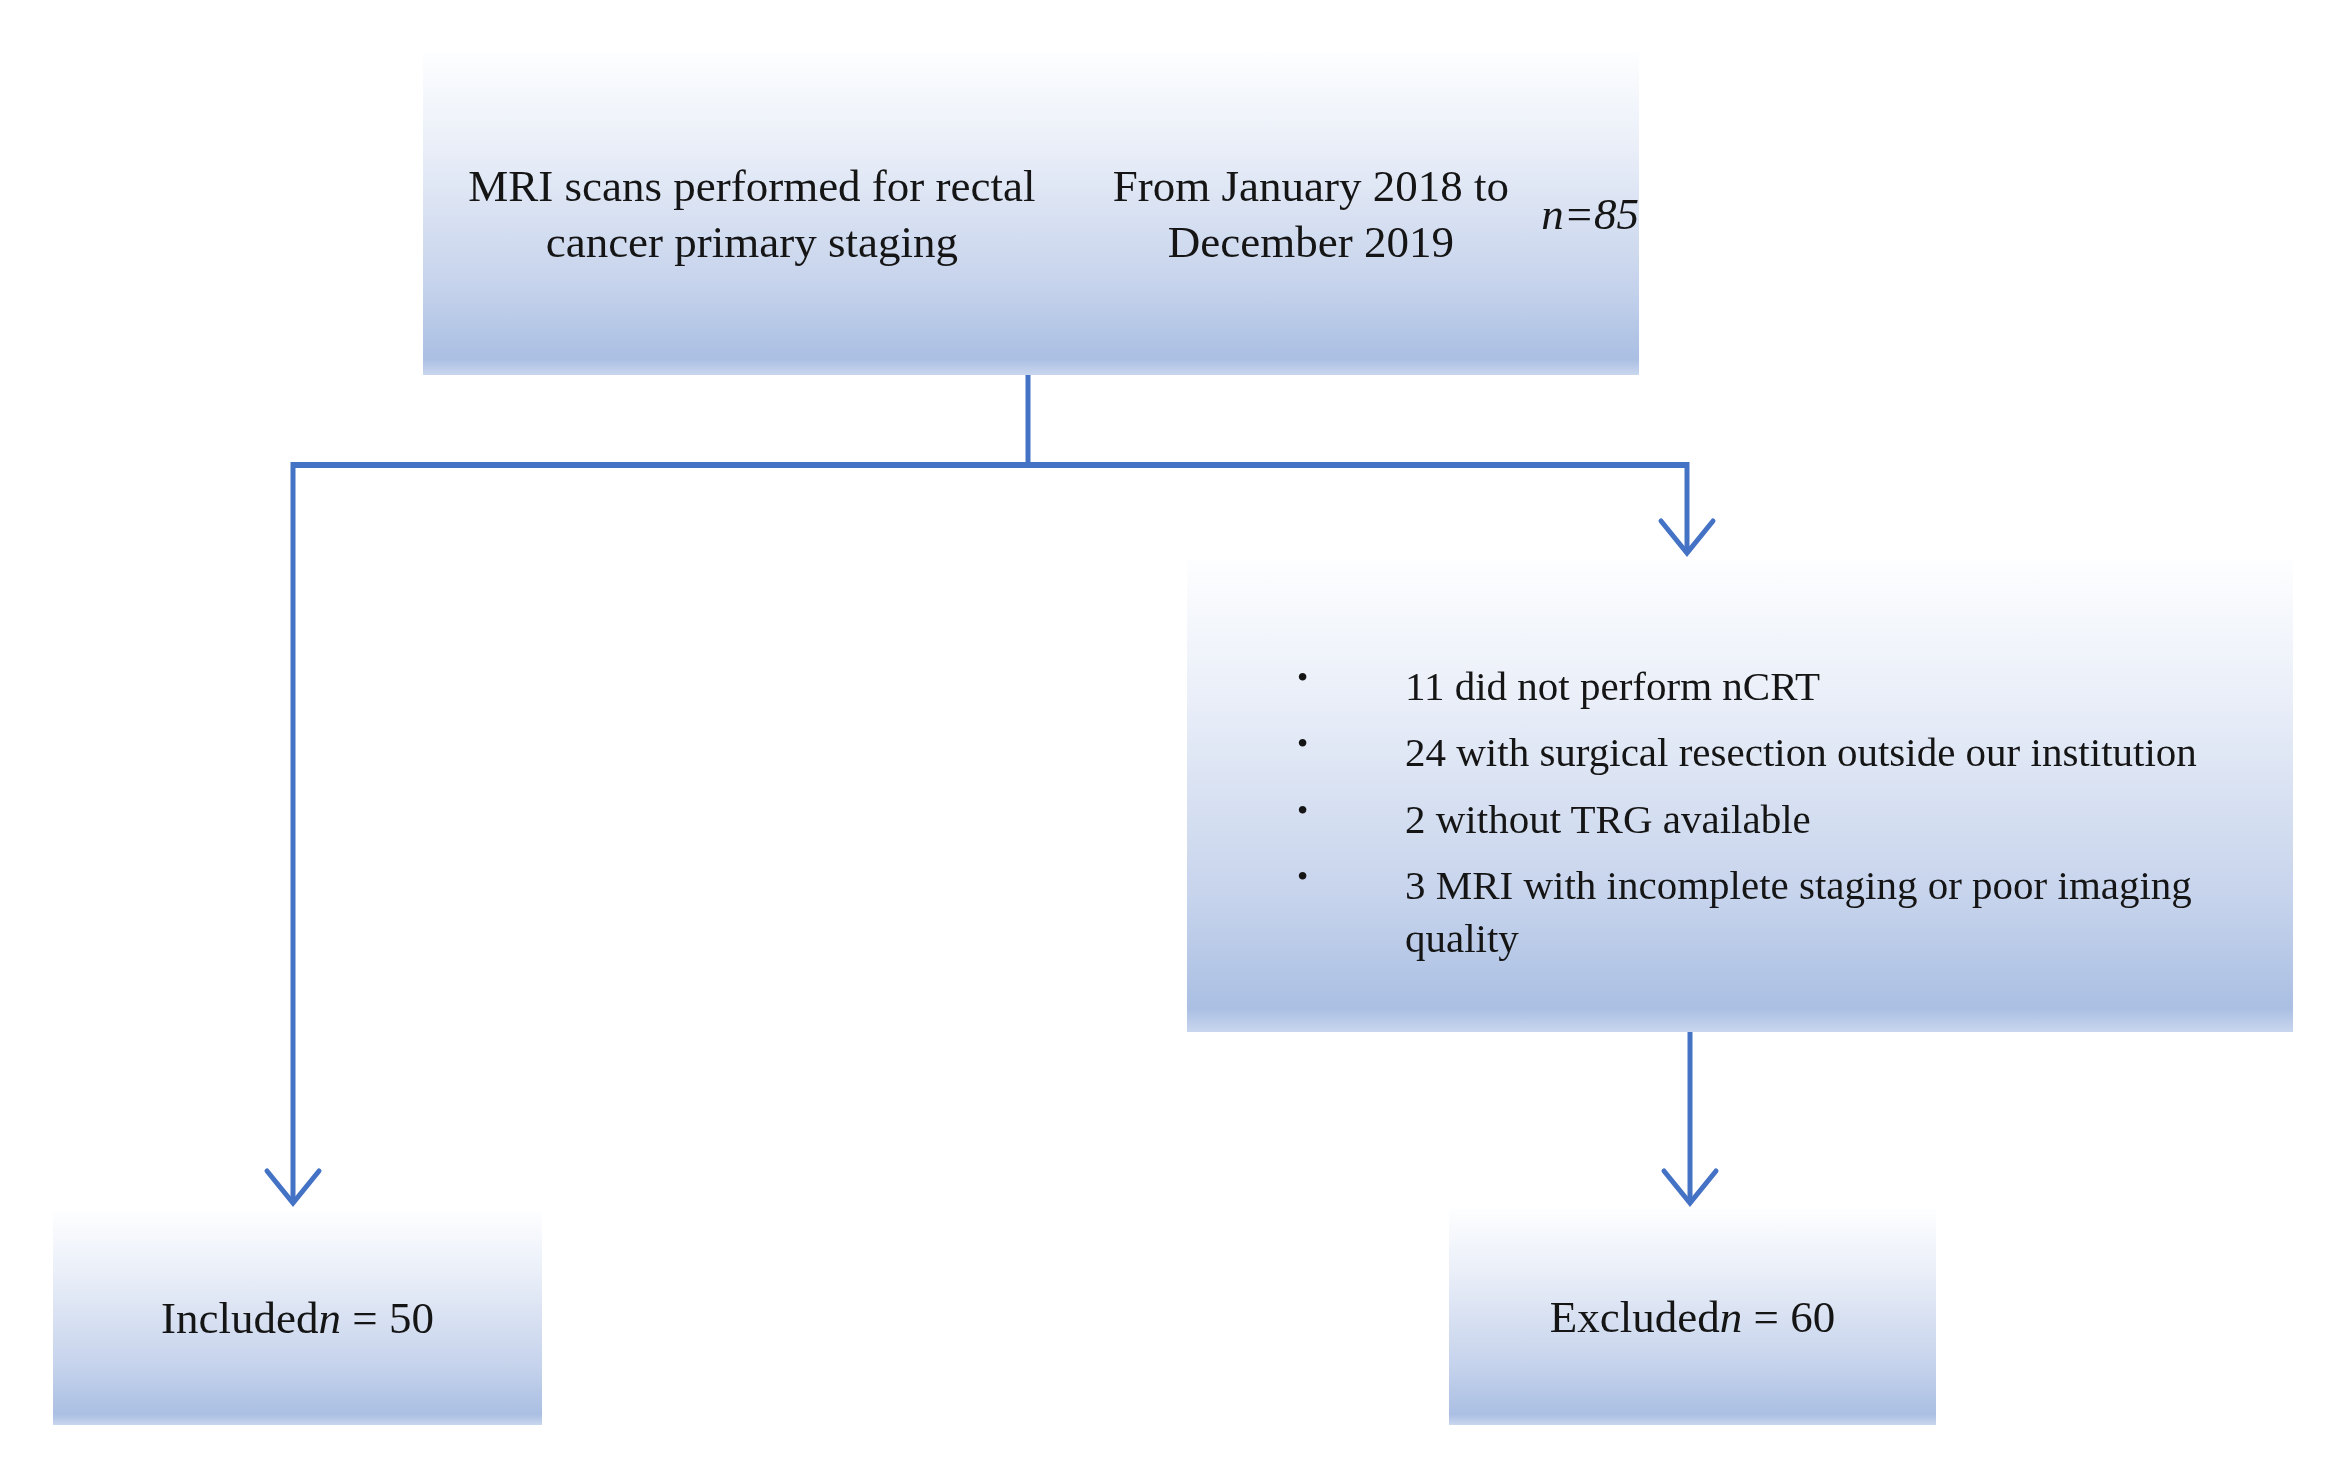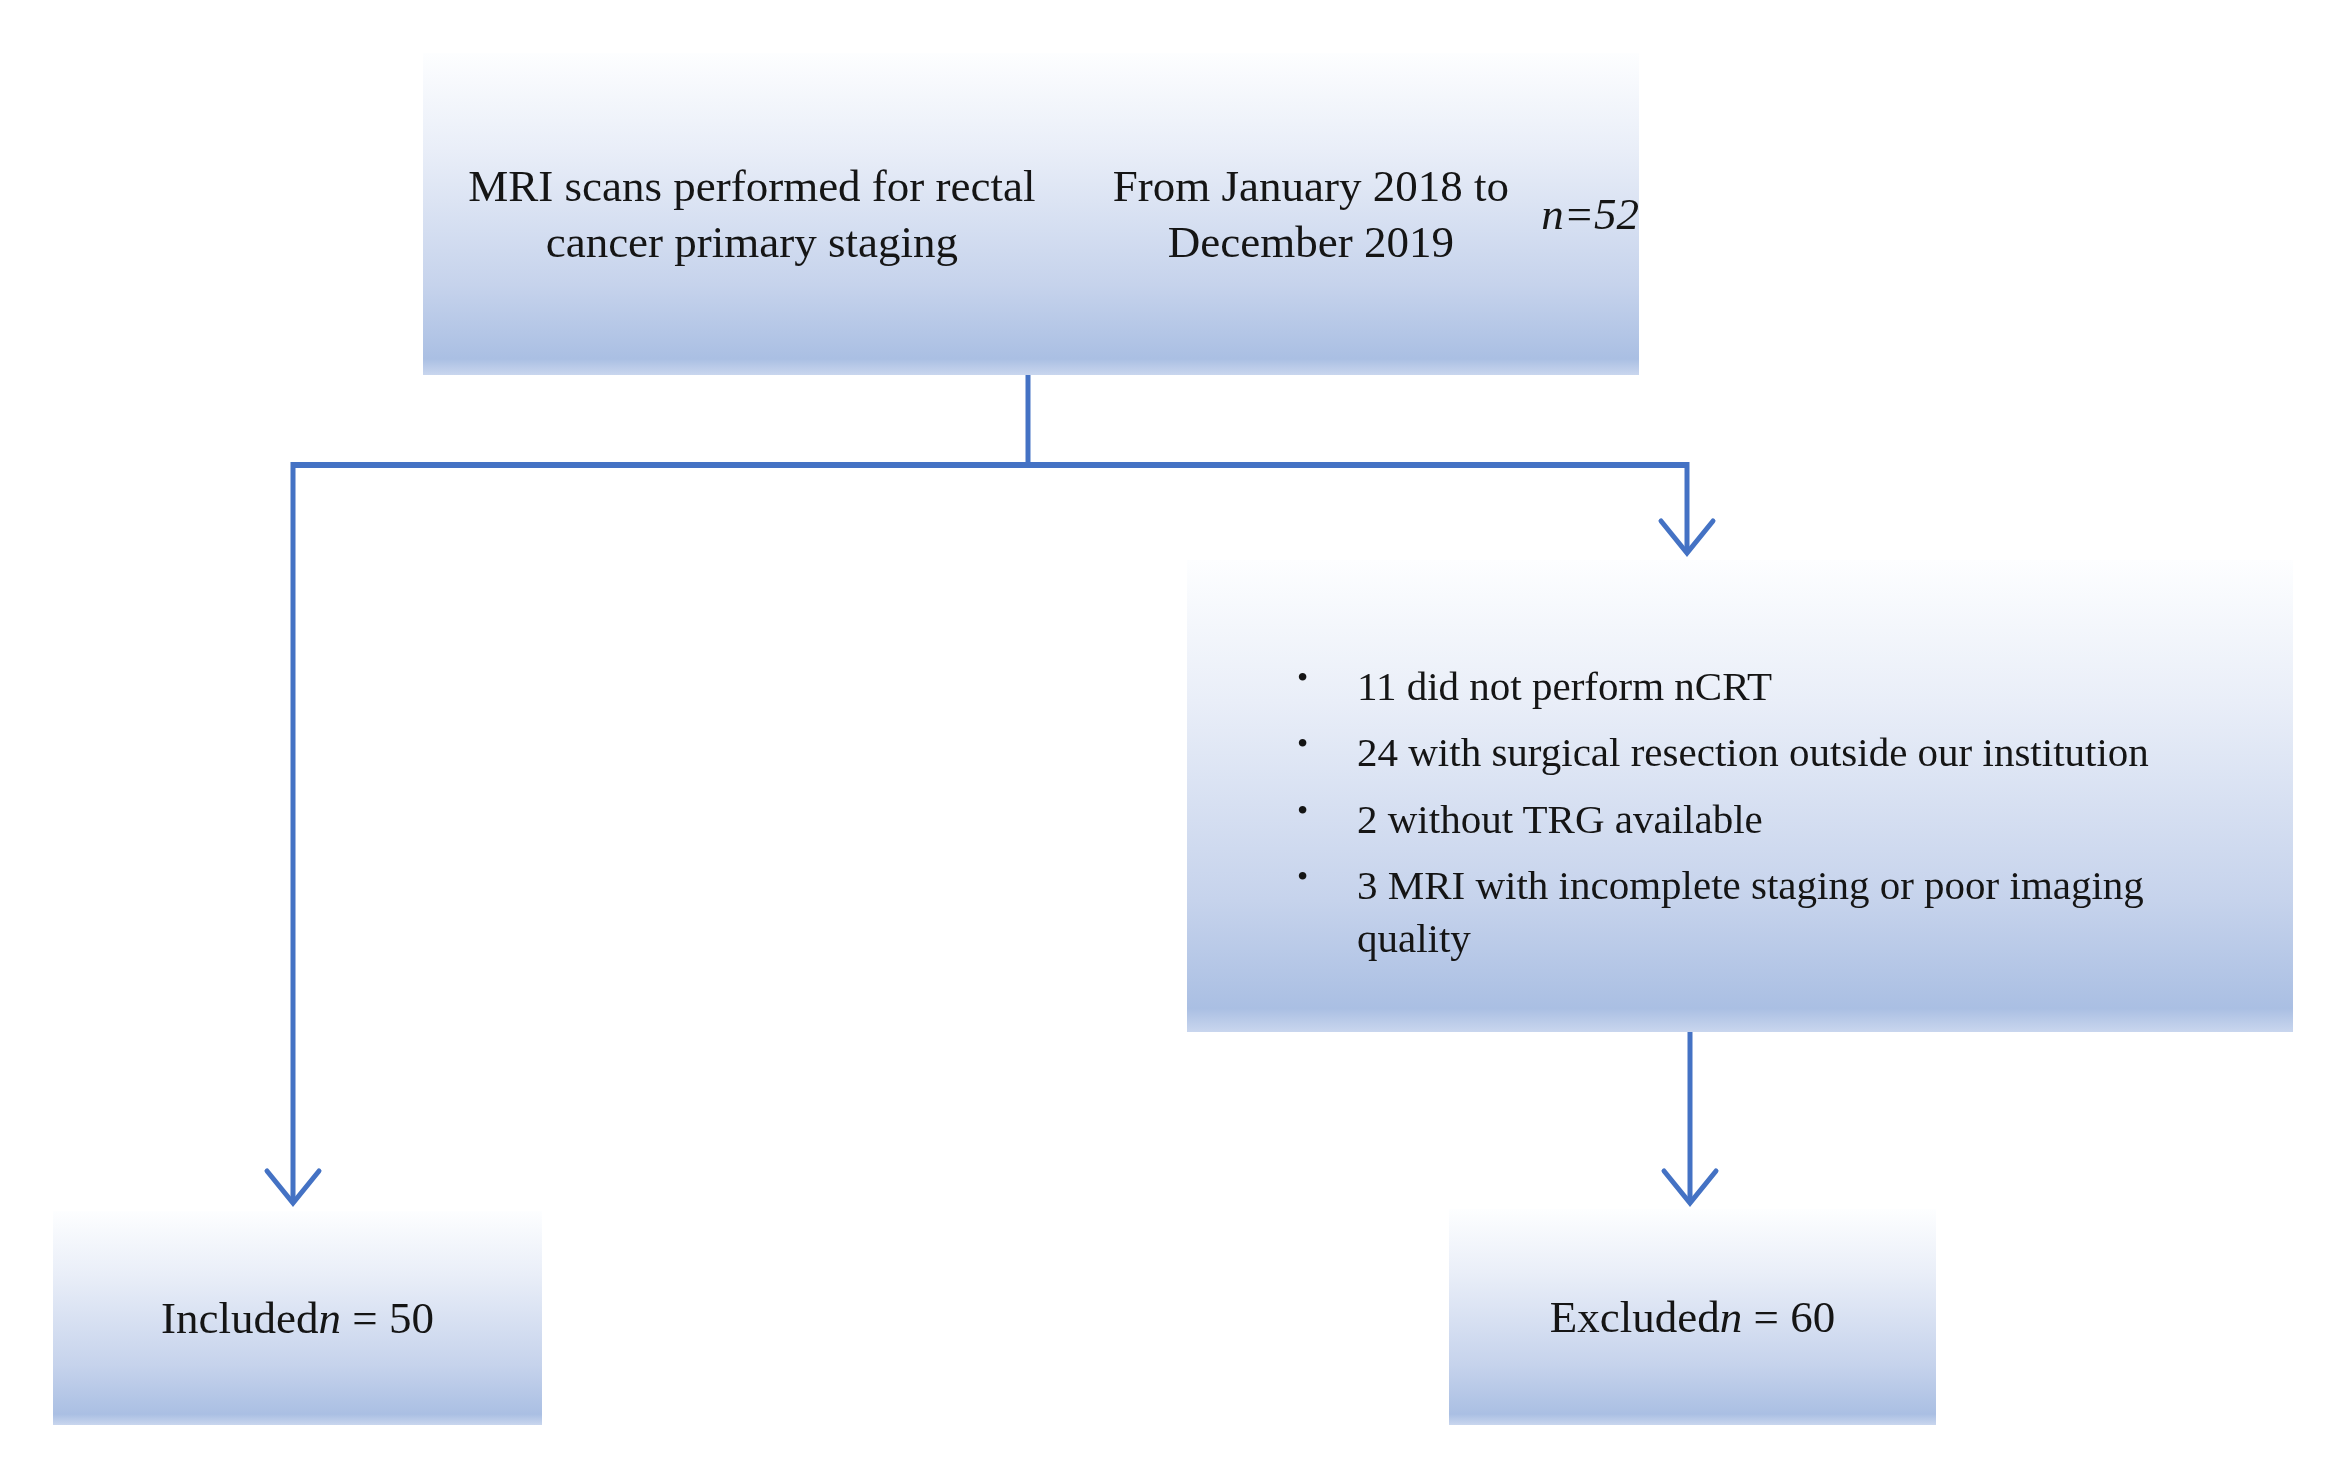--- a/index.html
+++ b/index.html
@@ -50,21 +50,21 @@
   #exclusion-box ul{
     list-style:none;
     margin:100px 0 0 110px;
   }
   #exclusion-box li{
     position:relative;
     padding-left:60px;
     max-width:940px;
     margin-bottom:14px;
   }
-  #exclusion-box li .li-text{display:inline-block;max-width:880px;}
+  #exclusion-box li .li-text{display:inline-block;max-width:880px;margin-left:48px;}
   .bullet{
     position:absolute;
     left:0; top:-2px;
     font-size:0.78em;
   }
   #included-box{
     left:53px; top:1211px; width:489px; height:214px;
     font-size:45px; line-height:1.2; row-gap:34px;
   }
   #excluded-box{
@@ -98,21 +98,21 @@
     <path class="ahead" d="M267 1171 L293 1203 L319 1171"></path>
     <path class="cline" d="M1687 462 V549"></path>
     <path class="ahead" d="M1661 521 L1687 553 L1713 521"></path>
     <path class="cline" d="M1690 1032 V1199"></path>
     <path class="ahead" d="M1664 1171 L1690 1203 L1716 1171"></path>
   </svg>
 
   <div id="top-box" class="gbox centered">
     <div>MRI scans performed for rectal cancer primary staging</div>
     <div>From January 2018 to December 2019</div>
-    <div class="n-italic">n=52</div>
+    <div class="n-italic">n=85</div>
   </div>
 
   <div id="exclusion-box" class="gbox">
     <ul>
       <li>
         <span class="bullet">•</span>
         <span class="li-text">11 did not perform nCRT</span>
       </li>
       <li>
         <span class="bullet">•</span>

